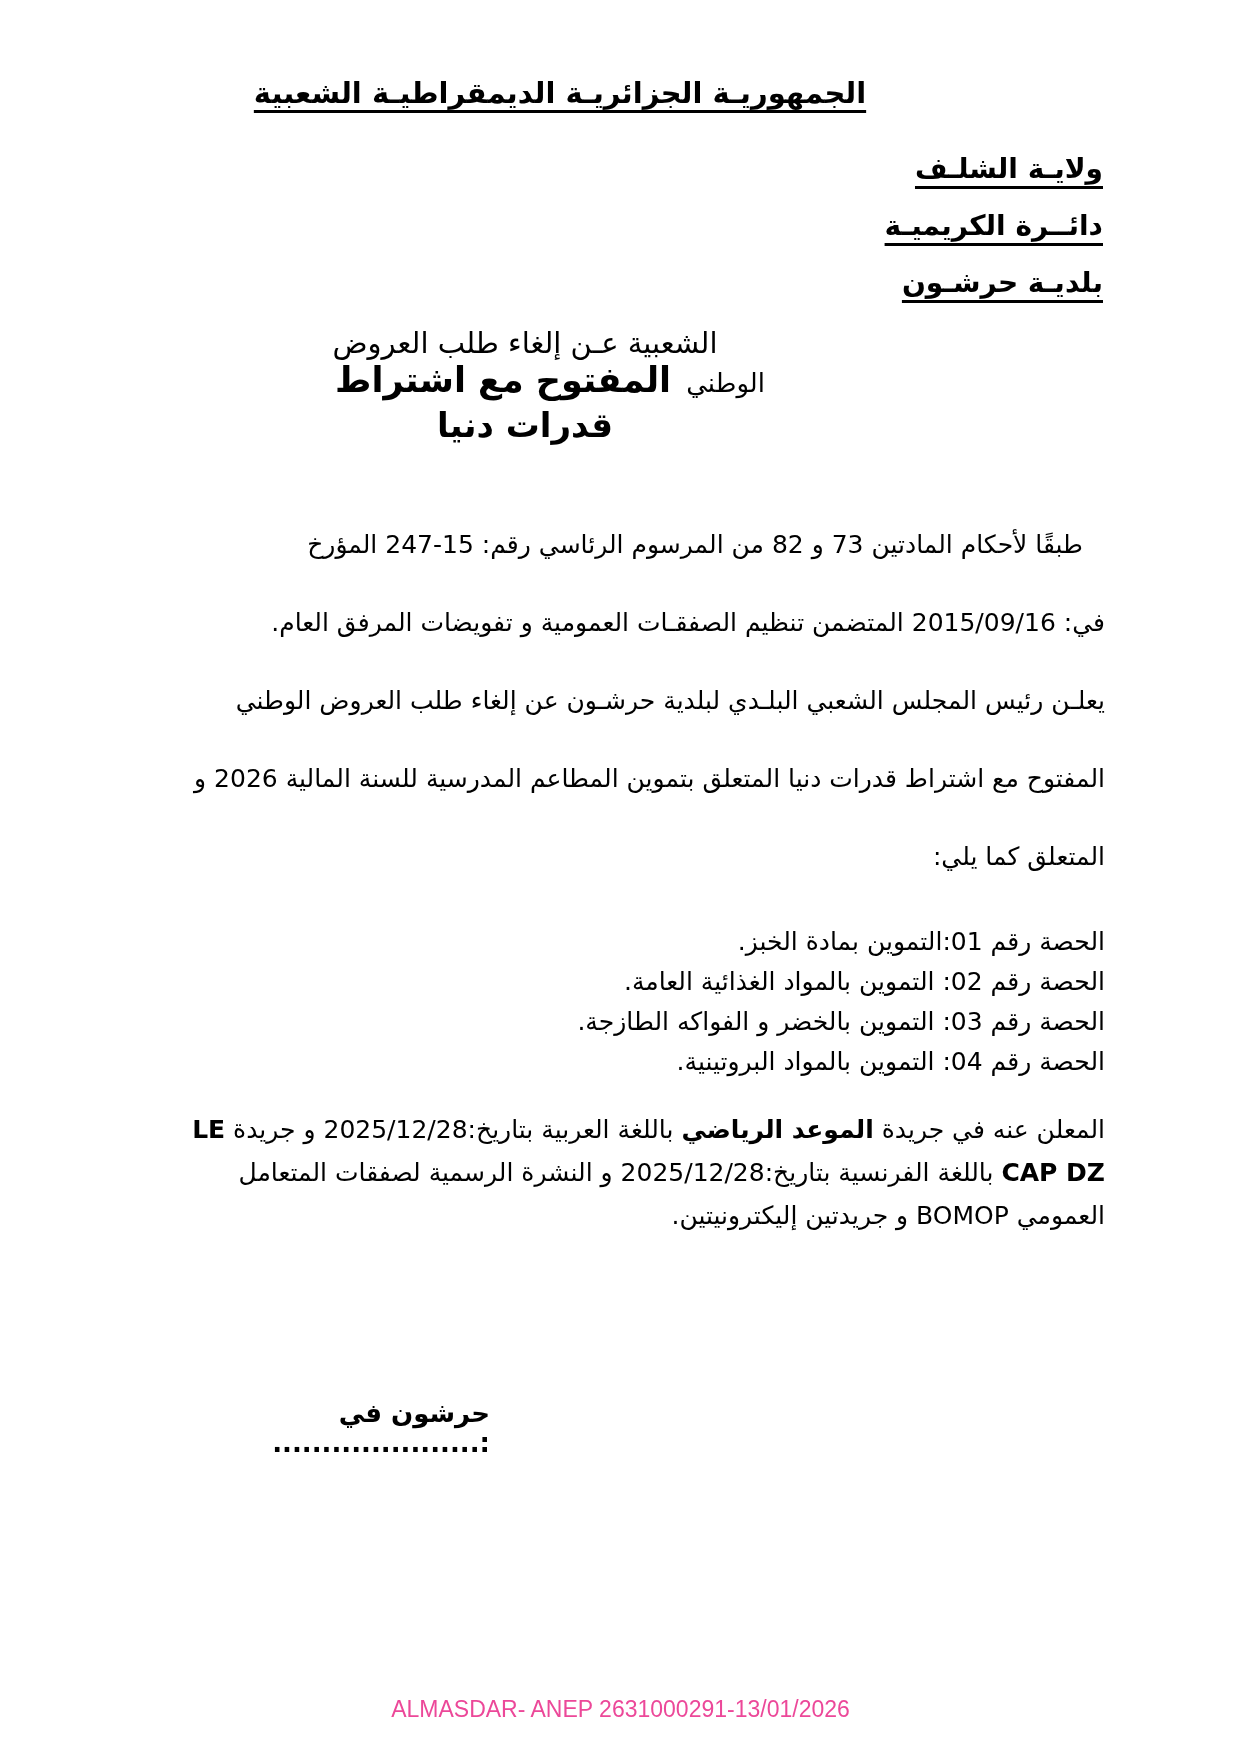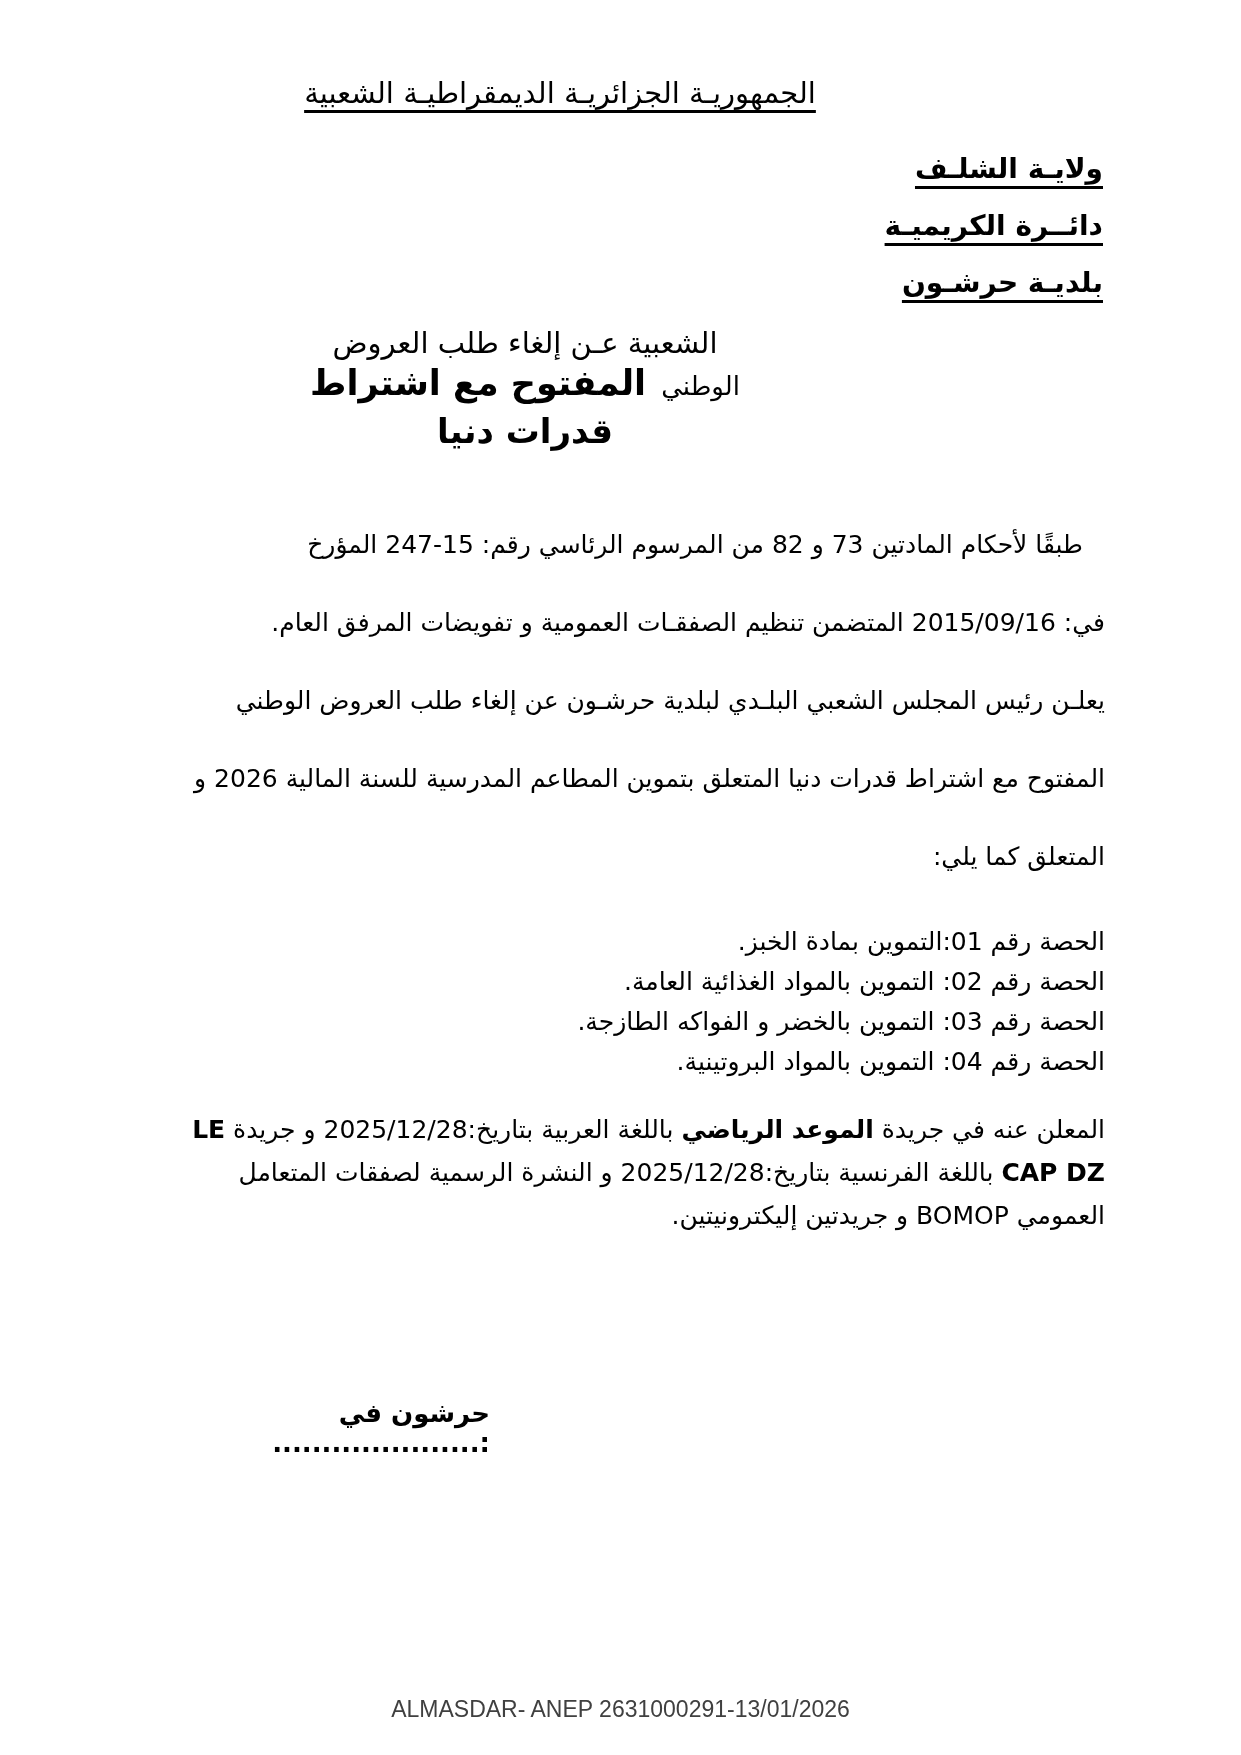--- a/index.html
+++ b/index.html
@@ -10,21 +10,21 @@
     margin: 0 auto;
     background: #ffffff;
     color: #000;
     font-family: "DejaVu Sans", sans-serif;
     overflow: hidden;
   }
 
   .republic {
     position: absolute; top: 76px; left: 0; width: 1120px;
     text-align: center; direction: rtl;
-    font-size: 29px; font-weight: 400;
+    font-size: 29px; font-weight: 700;
     text-decoration: underline;
     text-decoration-thickness: 2.5px;
     text-underline-offset: 7px;
   }
 
   .region {
     position: absolute; top: 149px; right: 138px;
     direction: rtl; text-align: right;
   }
   .region-line {
@@ -38,21 +38,21 @@
   .refnum {
     position: absolute; top: 331px; right: 138px;
     direction: rtl; font-size: 27px; font-weight: 700;
   }
 
   .title-block {
     position: absolute; top: 321px; left: 285px; width: 480px;
     direction: rtl; text-align: center;
   }
   .t1 { font-size: 29px; line-height: 44px; }
-  .t2 { line-height: 36px; }
+  .t2 { line-height: 30px; text-align: right; }
   .t2-small { font-size: 26px; }
   .t2-big { font-size: 35px; font-weight: 700; margin-right: 10px; }
   .t3 { font-size: 34px; font-weight: 700; line-height: 46px; }
 
   .bodytext {
     position: absolute; top: 506px; left: 136px; right: 136px;
     direction: rtl; text-align: right;
     font-size: 25px;
   }
   .mainp { line-height: 78px; }
@@ -75,21 +75,21 @@
     text-align: center; padding-left: 52px;
     text-decoration: underline;
     text-decoration-thickness: 2.5px;
     text-underline-offset: 7px;
   }
 
   .footer {
     position: absolute; top: 1696px; left: 0; width: 1241px;
     text-align: center; direction: ltr;
     font-family: "Liberation Sans", sans-serif;
-    font-size: 23px; color: #404040;
+    font-size: 23px; color: #ec4899;
   }
 </style>
 </head>
 <body>
 
 <div class="page">
 
   <div class="republic">الجمهوريـة الجزائريـة الديمقراطيـة الشعبية</div>
 
   <div class="region">

